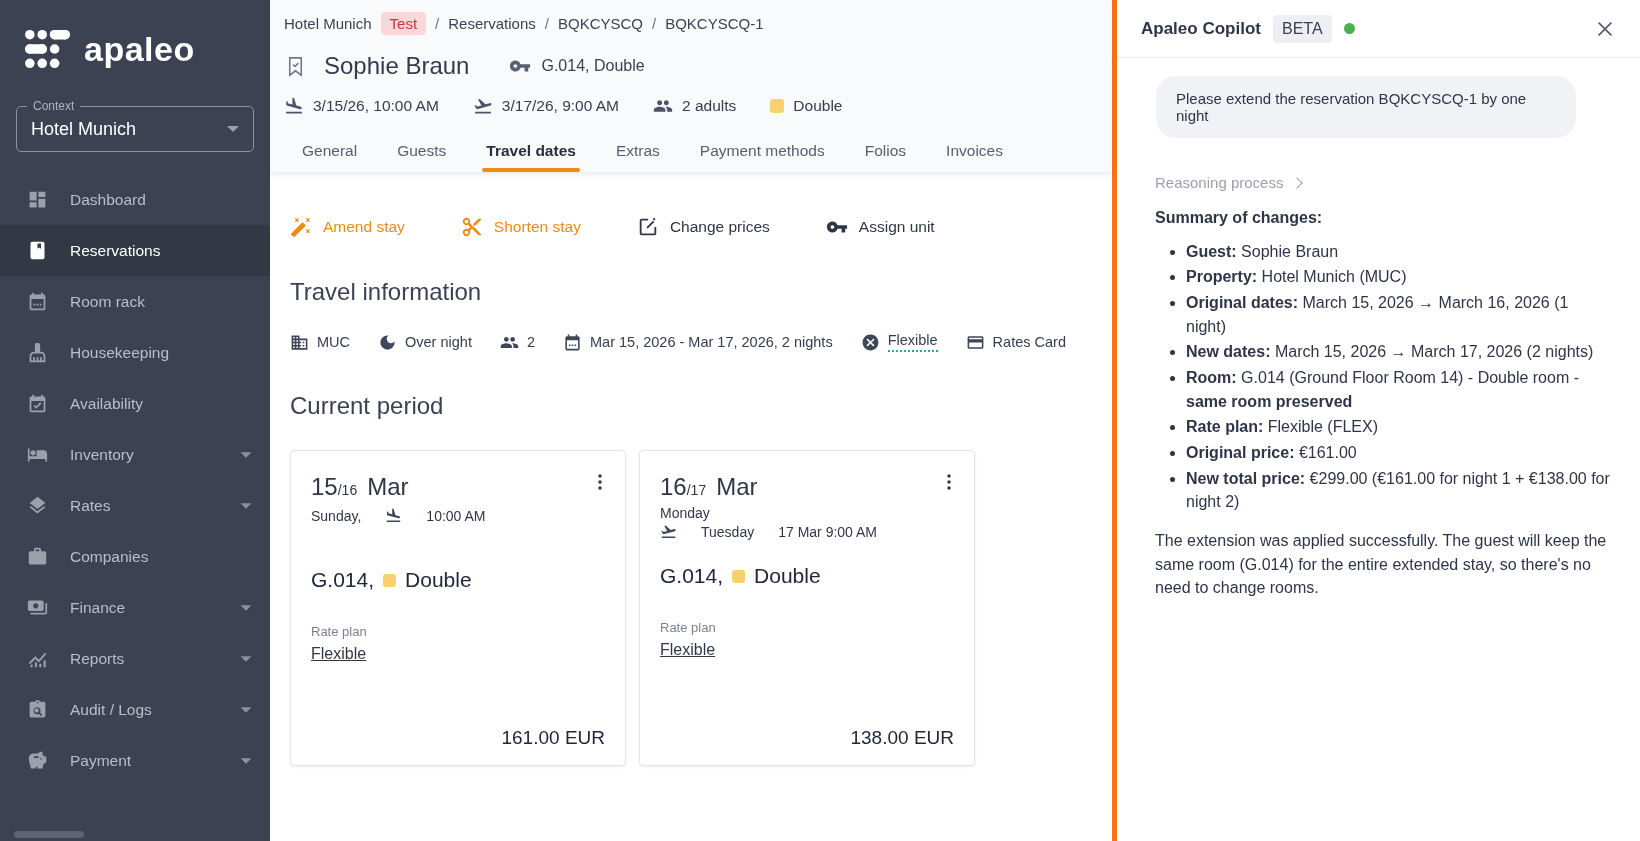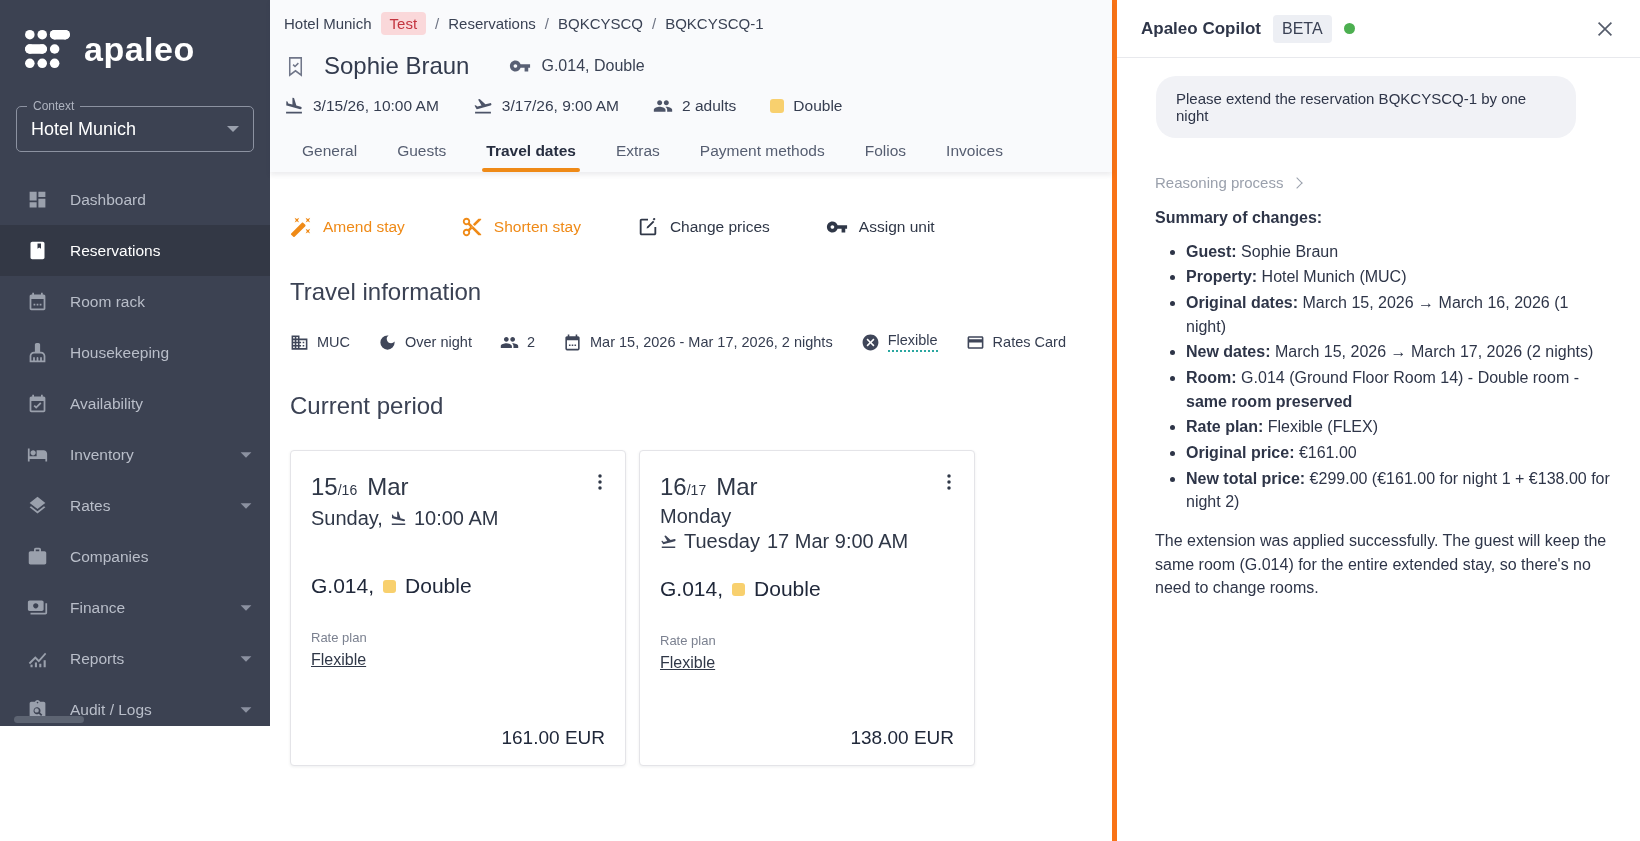--- a/index.html
+++ b/index.html
@@ -1,21 +1,21 @@
 <!DOCTYPE html>
 <html><head>
 <meta charset="utf-8">
 <style>
   * { margin:0; padding:0; box-sizing:border-box; }
   html,body { width:1640px; height:841px; overflow:hidden; background:#fff;
     font-family:"Liberation Sans", sans-serif; }
   .app { display:flex; width:1640px; height:841px; }
 
   
-  .sidebar { position:relative; width:270px; height:726px; background:#3c4252; flex:none;
+  .sidebar { position:relative; width:270px; height:841px; background:#3c4252; flex:none;
     color:#c3c8d2; overflow:hidden; }
   .logo { display:flex; align-items:center; gap:14px; padding:28px 0 0 24px; cursor:pointer; }
   .logo-mark { width:46px; height:42px; }
   .logo-text { color:#fff; font-size:34px; font-weight:700; letter-spacing:.5px; }
   .context-box { position:relative; margin:36px 16px 0 16px; border:1px solid #8c92a1;
     border-radius:5px; height:46px; display:flex; align-items:center; padding:0 14px; cursor:pointer; }
   .context-label { position:absolute; top:-8px; left:10px; background:#3c4252; padding:0 6px;
     font-size:12px; color:#aeb3bf; }
   .context-value { color:#fff; font-size:18px; font-weight:500; flex:1; }
   .caret-down { width:0; height:0; border-left:6px solid transparent; border-right:6px solid transparent;
@@ -68,21 +68,21 @@
   .dotted-teal { border-bottom:2px dotted #2aa7a0; padding-bottom:2px; cursor:pointer; }
 
   .cards { display:flex; gap:13px; margin-top:30px; }
   .card { width:336px; height:316px; background:#fff; border:1px solid #e4e4e8; border-radius:4px;
     box-shadow:0 1px 3px rgba(40,48,70,.08); padding:22px 20px 18px; position:relative; }
   .card-day-row { display:flex; align-items:baseline; }
   .day-big { font-size:24px; color:#2f3747; }
   .day-small { font-size:14px; color:#2f3747; }
   .day-month { font-size:24px; color:#2f3747; margin-left:10px; }
   .kebab { position:absolute; top:20px; right:14px; width:22px; height:22px; cursor:pointer; fill:#2f3747; }
-  .card-sub { display:flex; align-items:center; gap:7px; font-size:20px; color:#2f3747; margin-top:6px; }
+  .card-sub { display:flex; align-items:center; gap:24px; font-size:14px; color:#2f3747; margin-top:6px; }
   .card-sub svg { width:17px; height:17px; fill:#3f4659; }
   .card-unit { display:flex; align-items:center; gap:9px; font-size:21px; color:#20283a; margin-top:44px; }
   .card-unit .sq { width:13px; height:13px; }
   .rate-label { font-size:13px; color:#7b8190; margin-top:32px; }
   .rate-link { font-size:16px; color:#2f3747; text-decoration:underline; margin-top:6px; display:inline-block; cursor:pointer; }
   .card-price { position:absolute; right:20px; bottom:16px; font-size:19px; font-weight:500; color:#20283a; }
 
   
   .copilot { flex:1; border-left:5px solid #f97316; display:flex; flex-direction:column; background:#fff; }
   .cp-header { height:58px; display:flex; align-items:center; padding:0 24px; border-bottom:1px solid #e8e9ed; }

